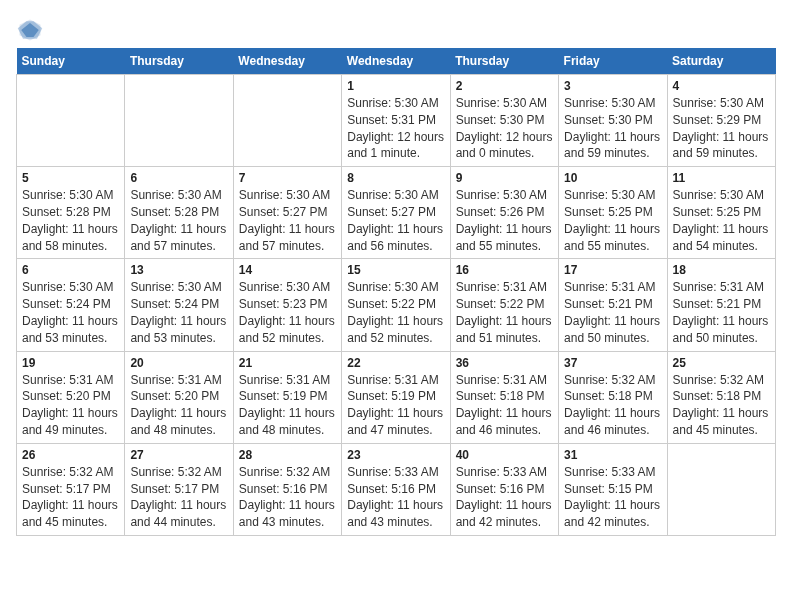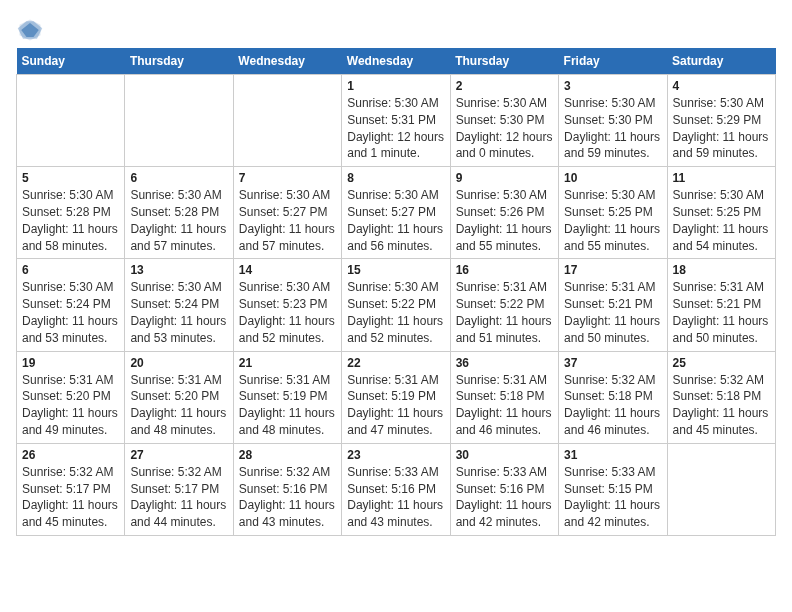--- a/index.html
+++ b/index.html
@@ -329,21 +329,21 @@
 and 43 minutes.</div>
         </td>
         <td>
           <div class="day-number">23</div>
           <div class="day-info" style="white-space: pre-line;">Sunrise: 5:33 AM
 Sunset: 5:16 PM
 Daylight: 11 hours
 and 43 minutes.</div>
         </td>
         <td>
-          <div class="day-number">30</div>
+          <div class="day-number">40</div>
           <div class="day-info" style="white-space: pre-line;">Sunrise: 5:33 AM
 Sunset: 5:16 PM
 Daylight: 11 hours
 and 42 minutes.</div>
         </td>
         <td>
           <div class="day-number">31</div>
           <div class="day-info" style="white-space: pre-line;">Sunrise: 5:33 AM
 Sunset: 5:15 PM
 Daylight: 11 hours

